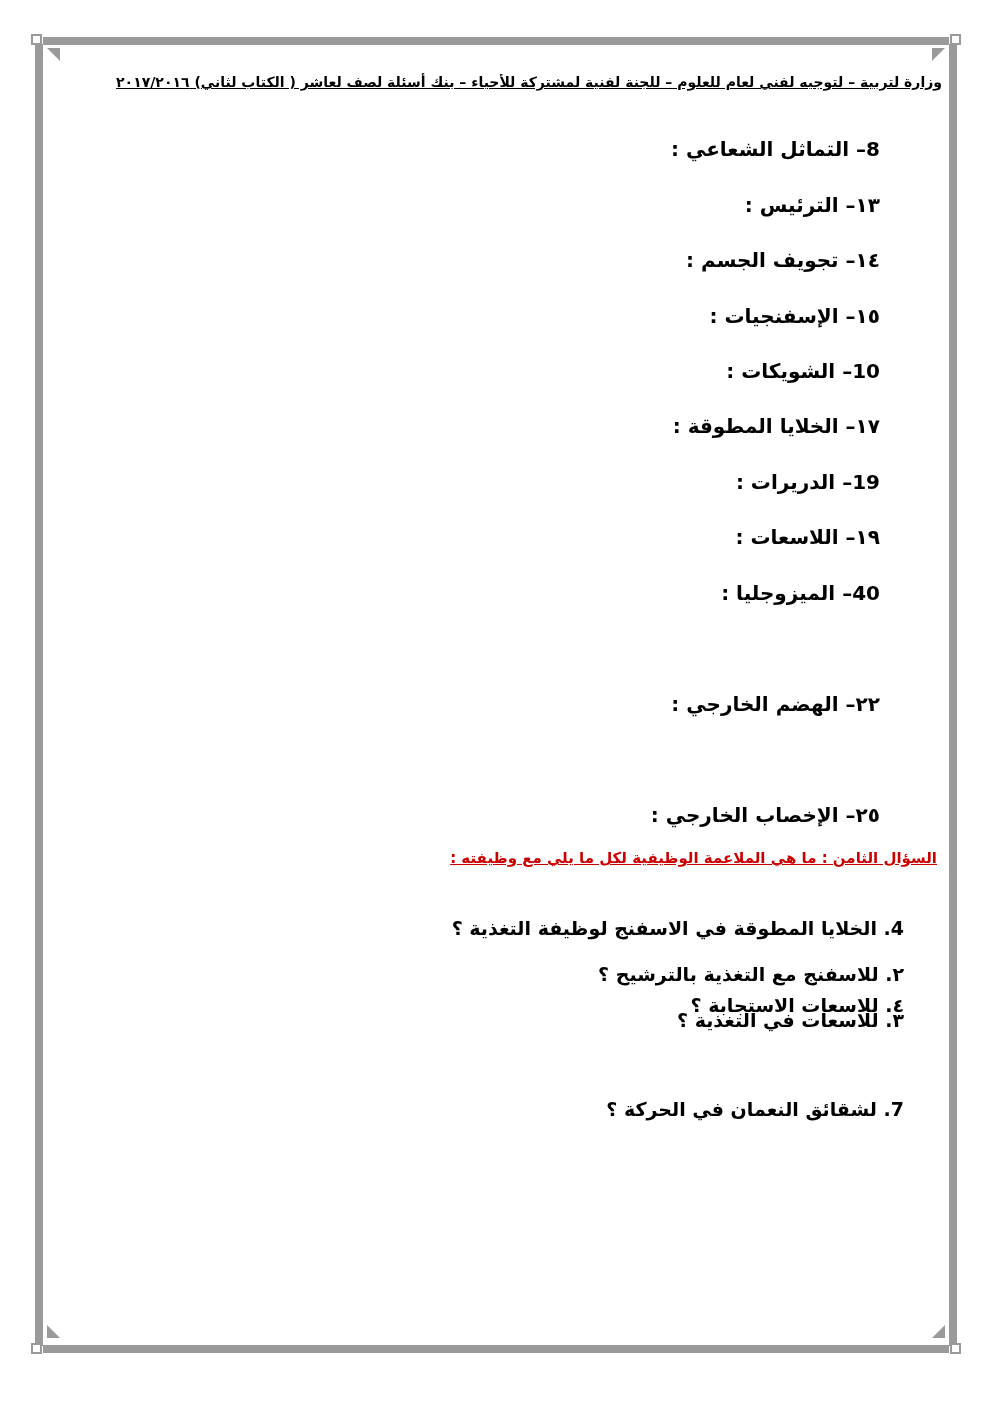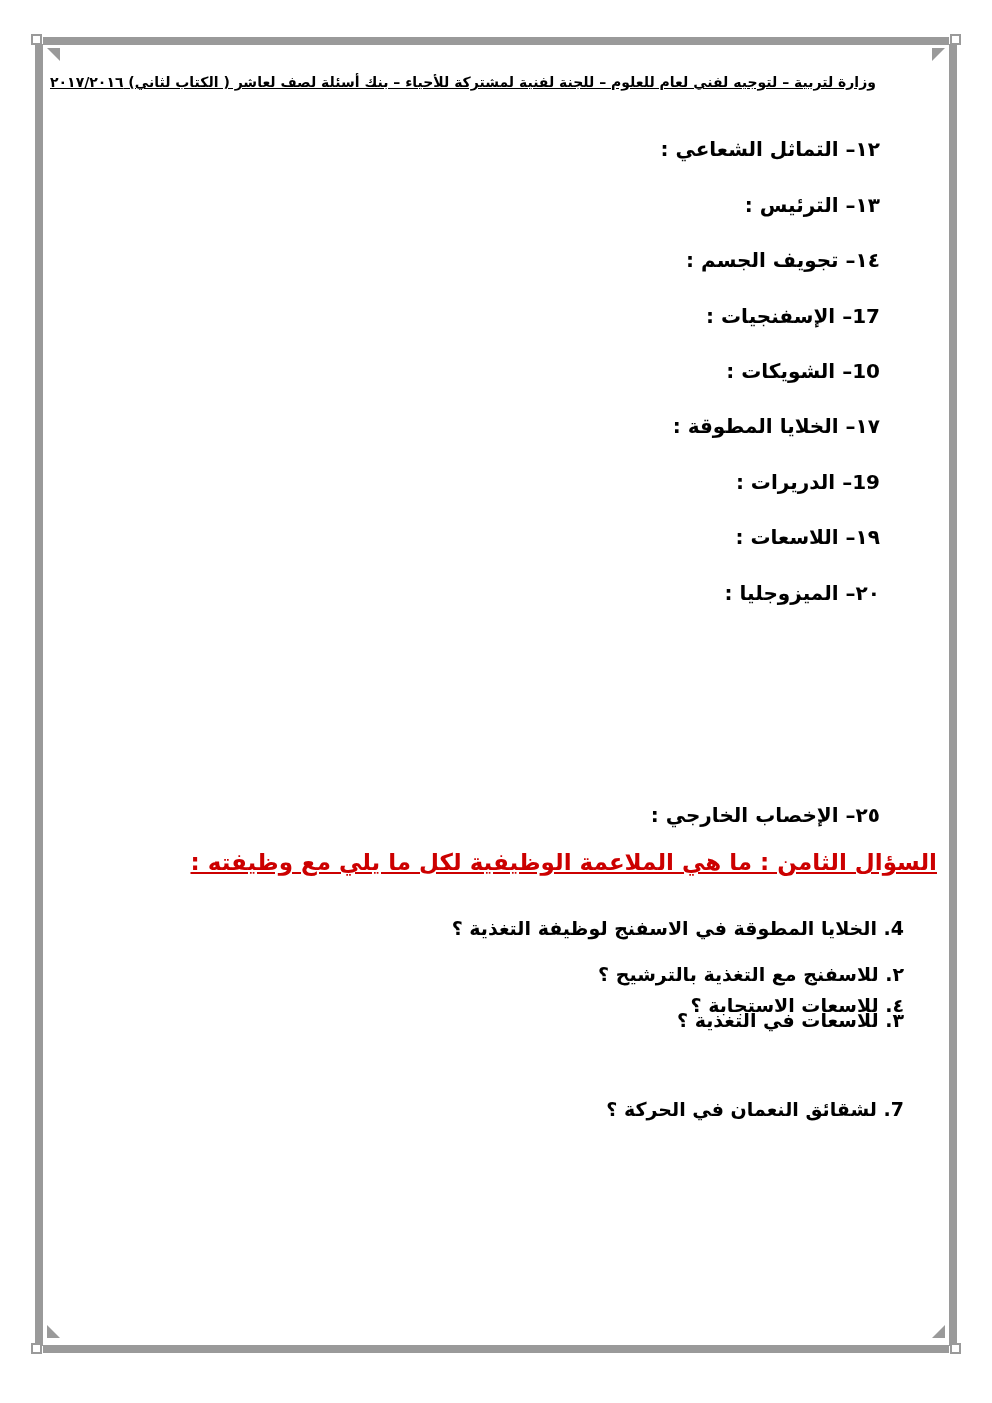--- a/index.html
+++ b/index.html
@@ -24,34 +24,34 @@
   .csq-bl{left:31px;top:1343px;}
   .csq-br{right:31px;top:1343px;}
   .tri{position:absolute;width:0;height:0;line-height:0;}
   .tri-tl{left:47px;top:48px;border-top:13px solid #9a9a9a;border-left:13px solid transparent;}
   .tri-tr{right:47px;top:48px;border-top:13px solid #9a9a9a;border-right:13px solid transparent;}
   .tri-bl{left:47px;top:1325px;border-bottom:13px solid #9a9a9a;border-right:13px solid transparent;}
   .tri-br{right:47px;top:1325px;border-bottom:13px solid #9a9a9a;border-left:13px solid transparent;}
   
   .doc-header{
     position:absolute;top:74px;left:50px;right:50px;
-    text-align:left;font-size:14px;font-weight:bold;
+    text-align:right;font-size:14px;font-weight:bold;
     text-decoration:underline;white-space:nowrap;
     direction:rtl;
   }
   
   .term-line{
     position:absolute;right:112px;
     font-size:20px;font-weight:bold;line-height:28px;
     white-space:nowrap;direction:rtl;
   }
   
   .q8-heading{
     position:absolute;right:55px;top:849px;
-    color:#cc0000;font-size:23px;font-weight:bold;
+    color:#cc0000;font-size:15px;font-weight:bold;
     text-decoration:underline;white-space:nowrap;direction:rtl;
   }
   
   .q-line{
     position:absolute;right:88px;
     font-size:19px;font-weight:bold;line-height:26px;
     white-space:nowrap;direction:rtl;
   }
 </style>
 </head>
@@ -67,29 +67,30 @@
   <div class="csq csq-tr"></div>
   <div class="csq csq-bl"></div>
   <div class="csq csq-br"></div>
   <div class="tri tri-tl"></div>
   <div class="tri tri-tr"></div>
   <div class="tri tri-bl"></div>
   <div class="tri tri-br"></div>
 
   <div class="doc-header">وزارة لتربية – لتوجيه لفني لعام للعلوم – للجنة لفنية لمشتركة للأحياء – بنك أسئلة لصف لعاشر ( الكتاب لثاني) ٢٠١٧/٢٠١٦</div>
 
-  <div class="term-line" style="top:135px">١٢– التماثل الشعاعي :</div>
+  <div class="term-line" style="top:135px">8– التماثل الشعاعي :</div>
   <div class="term-line" style="top:191px">١٣– الترئيس :</div>
   <div class="term-line" style="top:246px">١٤– تجويف الجسم :</div>
-  <div class="term-line" style="top:302px">17– الإسفنجيات :</div>
+  <div class="term-line" style="top:302px">١٥– الإسفنجيات :</div>
   <div class="term-line" style="top:357px">10– الشويكات :</div>
   <div class="term-line" style="top:412px">١٧– الخلايا المطوقة :</div>
   <div class="term-line" style="top:468px">19– الدريرات :</div>
   <div class="term-line" style="top:523px">١٩– اللاسعات :</div>
-  <div class="term-line" style="top:579px">٢٠– الميزوجليا :</div>
+  <div class="term-line" style="top:579px">40– الميزوجليا :</div>
+  <div class="term-line" style="top:690px">٢٢– الهضم الخارجي :</div>
   <div class="term-line" style="top:801px">٢٥– الإخصاب الخارجي :</div>
 
   <div class="q8-heading">السؤال الثامن : ما هي الملاعمة الوظيفية لكل ما يلي مع وظيفته :</div>
 
   <div class="q-line" style="top:915px">4. الخلايا المطوقة في الاسفنج لوظيفة التغذية ؟</div>
   <div class="q-line" style="top:961px">٢. للاسفنج مع التغذية بالترشيح  ؟</div>
   <div class="q-line" style="top:1007px">٣. للاسعات في التغذية ؟</div>
   <div class="q-line" style="top:992px">٤. للاسعات الاستجابة ؟</div>
   <div class="q-line" style="top:1096px">7. لشقائق النعمان في الحركة  ؟</div>
 

